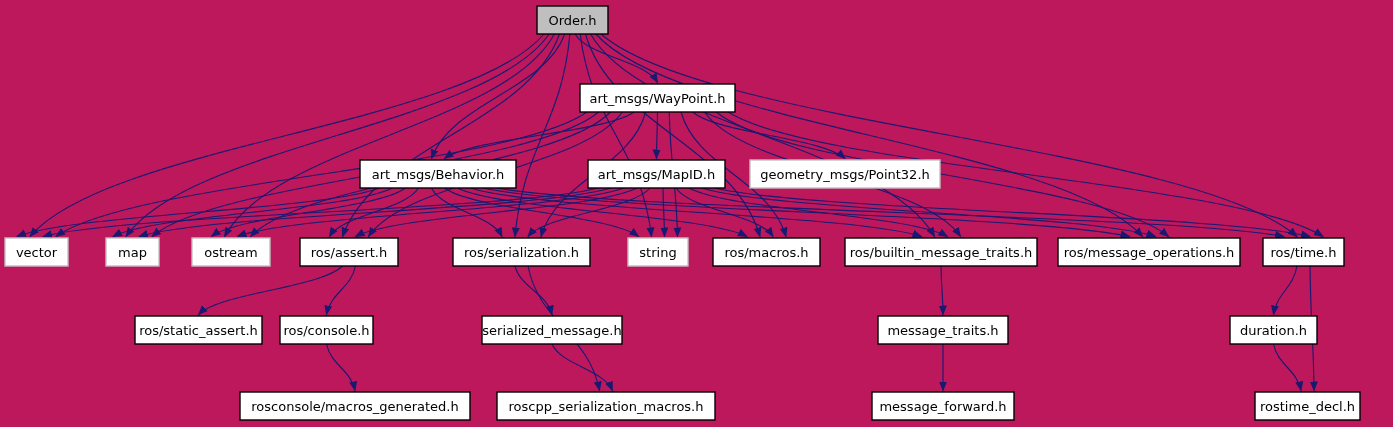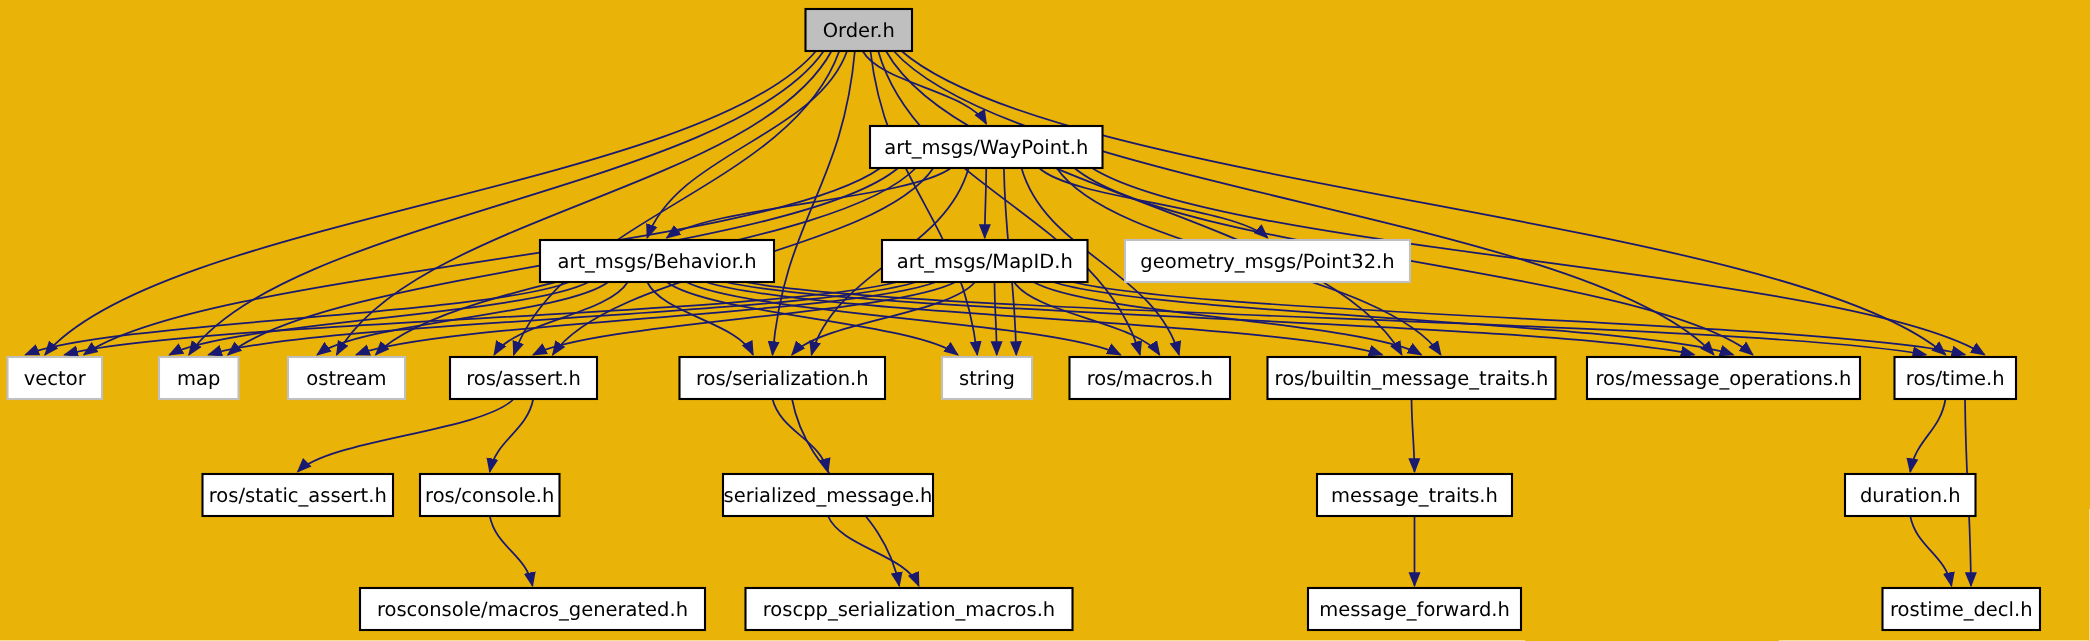--- a/index.html
+++ b/index.html
@@ -1,16 +1,16 @@
 <!DOCTYPE html>
 <html><head>
 <meta charset="utf-8">
 <style>
   html,body{margin:0;padding:0;background:#ffffff;}
-  #stage{position:relative;width:1393px;height:427px;background:#eab308;overflow:hidden;
+  #stage{position:relative;width:1393px;height:427px;background:#be185d;overflow:hidden;
          font-family:"DejaVu Sans","Liberation Sans",sans-serif;}
   svg{position:absolute;left:0;top:0;}
   .edge{fill:none;stroke-width:1.15px;}
   .node-rect{stroke-width:1.4px;}
   .node-label{font-size:13px;fill:#000000;}
 </style>
 </head>
 <body>
 
 <div id="stage">

